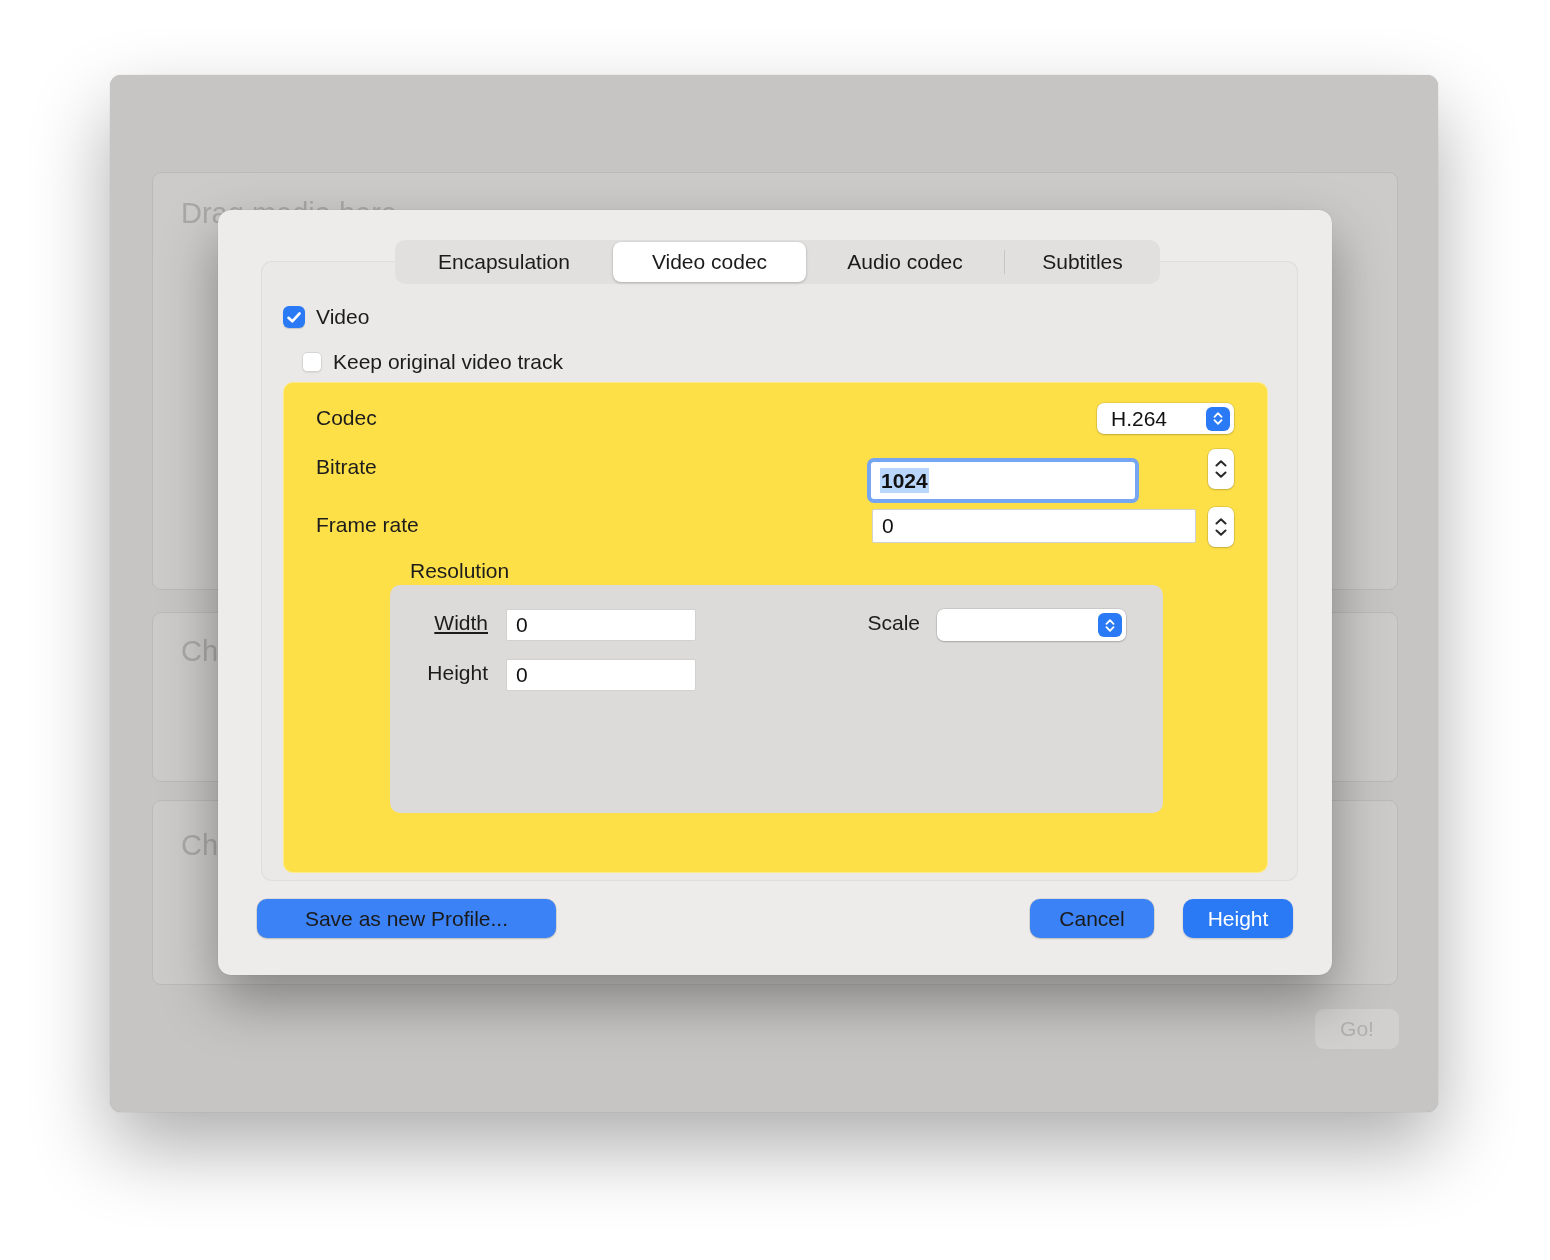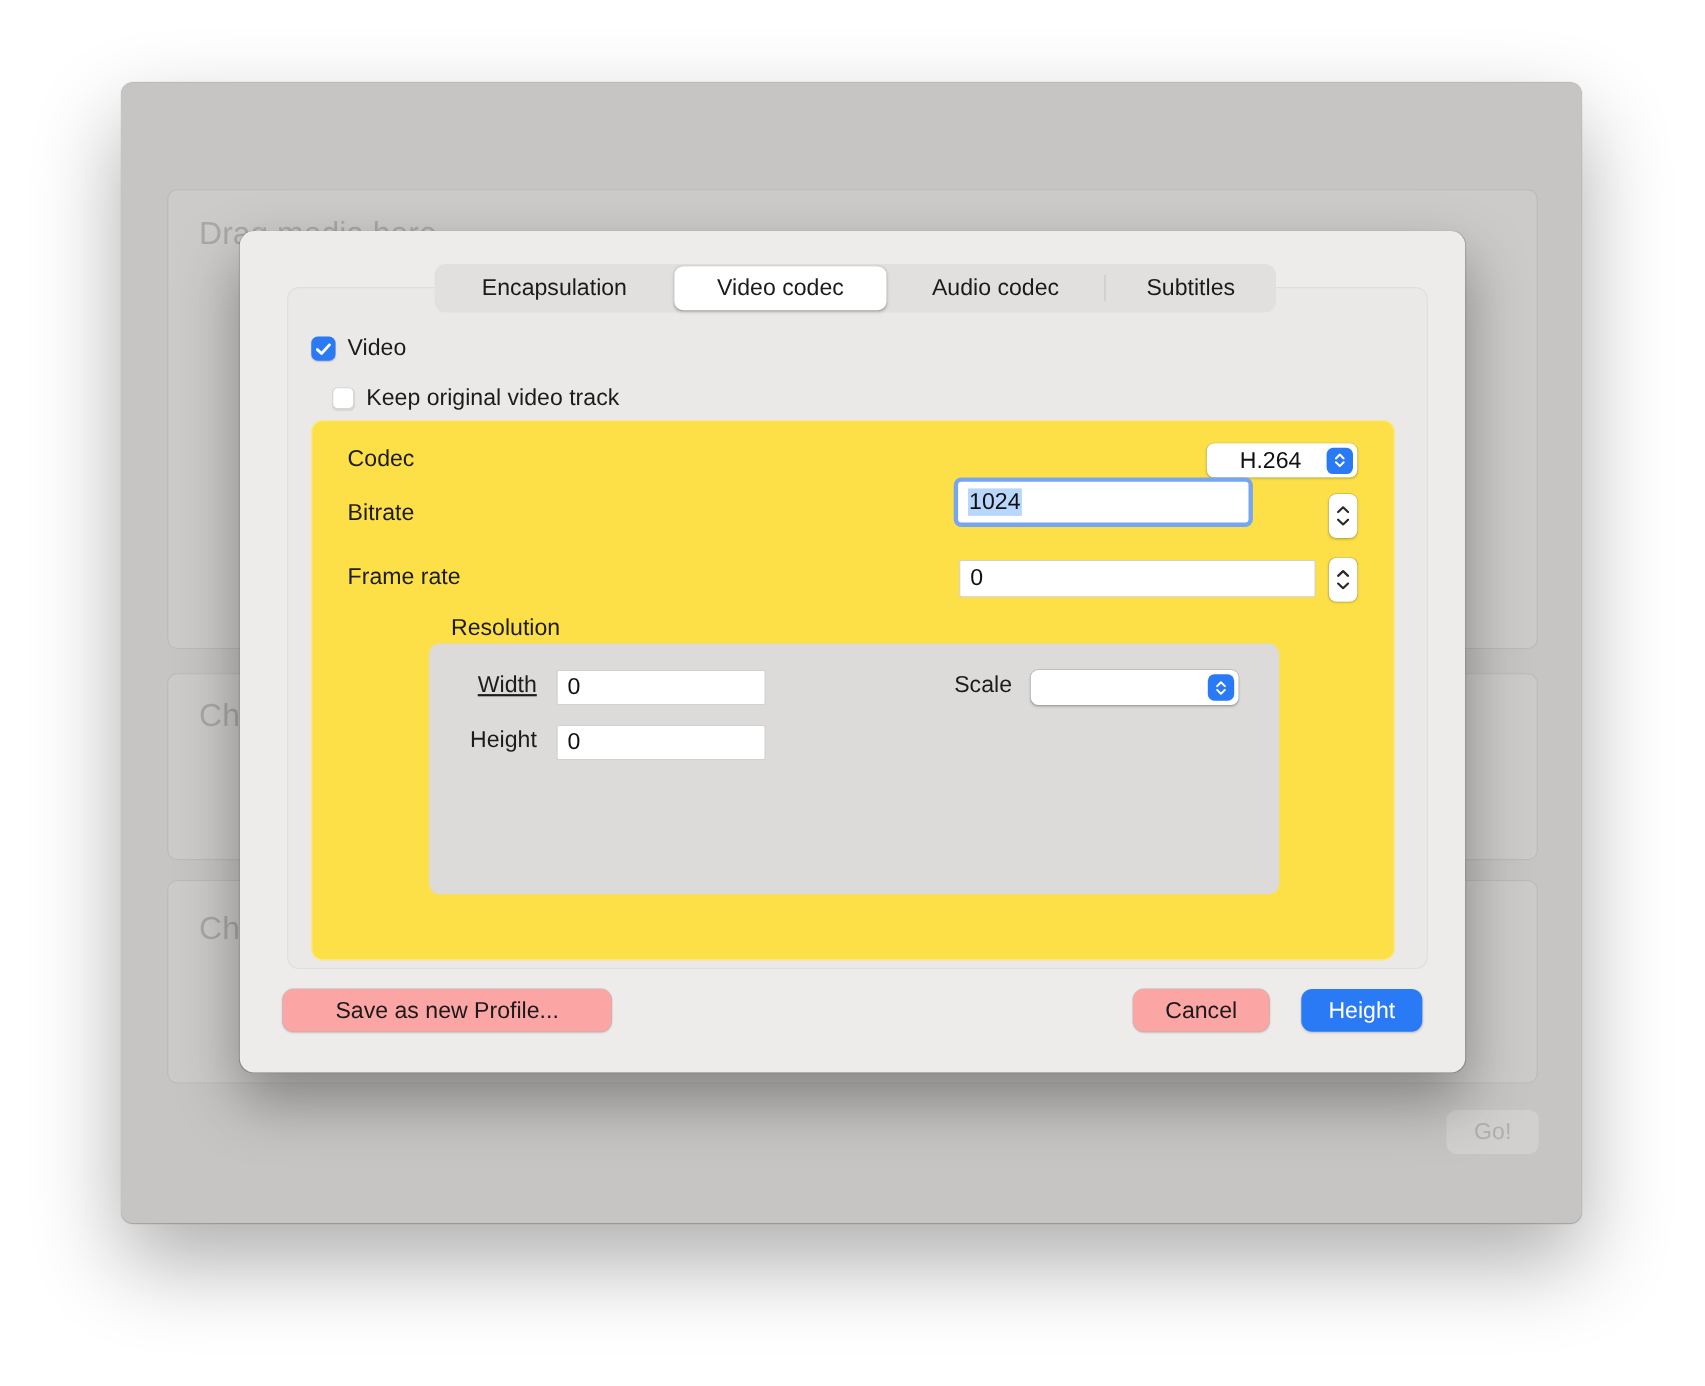--- a/index.html
+++ b/index.html
@@ -79,21 +79,21 @@
     background:#fde047; border-radius:10px;
     box-shadow:0 0 0 1px rgba(255,255,255,0.35) inset;
   }
   .flabel { position:absolute; font-size:21px; color:#1c1c1c; white-space:nowrap; }
 
   .popup {
     position:absolute; background:#ffffff; border-radius:7px;
     box-shadow:0 0 0 0.5px rgba(0,0,0,0.15), 0 1px 2px rgba(0,0,0,0.18);
     display:flex; align-items:center; font-size:21px; color:#111;
   }
-  .popup .ptext { padding-left:30px; flex:1; }
+  .popup .ptext { padding-left:14px; flex:1; }
   .popup-badge {
     width:24px; height:24px; border-radius:6px; background:#2b7af5;
     display:flex; flex-direction:column; align-items:center; justify-content:center;
     gap:1px; margin-right:4px; flex:0 0 auto;
   }
 
   .field {
     position:absolute; background:#ffffff; font-size:21px; color:#111;
     display:flex; align-items:center;
   }
@@ -115,21 +115,21 @@
   .note {
     position:absolute; left:10px; right:10px; top:145px;
     text-align:center; font-size:20px; line-height:28px; color:#2c2c2c;
   }
 
   .btn {
     position:absolute; height:39px; border:none; border-radius:10px;
     display:flex; align-items:center; justify-content:center;
     font-size:21px; font-family:inherit; cursor:default;
   }
-  .btn.white { background:#fca5a5; color:#1a1a1a; box-shadow:0 0 0 0.5px rgba(0,0,0,0.14), 0 1px 2px rgba(0,0,0,0.14); }
+  .btn.white { background:#3b82f6; color:#1a1a1a; box-shadow:0 0 0 0.5px rgba(0,0,0,0.14), 0 1px 2px rgba(0,0,0,0.14); }
   .btn.blue  { background:#2b7af5; color:#ffffff; box-shadow:0 1px 2px rgba(0,0,0,0.18); }
 </style>
 </head>
 <body>
 
 <div class="window">
 
 
   <div class="bgbox" style="top:97px; height:418px;">
     <div class="bgbox-label" style="top:24px;">Drag media here</div>
@@ -177,21 +177,21 @@
           <svg width="10" height="6" viewBox="0 0 10 6">
               <polyline points="1.5,4.8 5,1.2 8.5,4.8" fill="none" stroke="#ffffff" stroke-width="1.8" stroke-linecap="round" stroke-linejoin="round"></polyline>
             </svg>
           <svg width="10" height="6" viewBox="0 0 10 6">
               <polyline points="1.5,1.2 5,4.8 8.5,1.2" fill="none" stroke="#ffffff" stroke-width="1.8" stroke-linecap="round" stroke-linejoin="round"></polyline>
             </svg>
         </span>
       </div>
 
       <div class="flabel" style="left:33px; top:73px;">Bitrate</div>
-      <div class="field focused" style="left:588px; top:56px; width:264px; height:37px;">
+      <div class="field focused" style="left:588px; top:80px; width:264px; height:37px;font-weight:bold;">
         <span class="ftext"><span class="sel">1024</span></span>
       </div>
       <div class="stepper" style="left:925px; top:67px;">
         <svg width="12" height="7" viewBox="0 0 12 7">
             <polyline points="1.5,5.5 6,1.2 10.5,5.5" fill="none" stroke="#2a2a2a" stroke-width="2" stroke-linecap="round" stroke-linejoin="round"></polyline>
           </svg>
         <svg width="12" height="7" viewBox="0 0 12 7">
             <polyline points="1.5,1.5 6,5.8 10.5,1.5" fill="none" stroke="#2a2a2a" stroke-width="2" stroke-linecap="round" stroke-linejoin="round"></polyline>
           </svg>
       </div>

